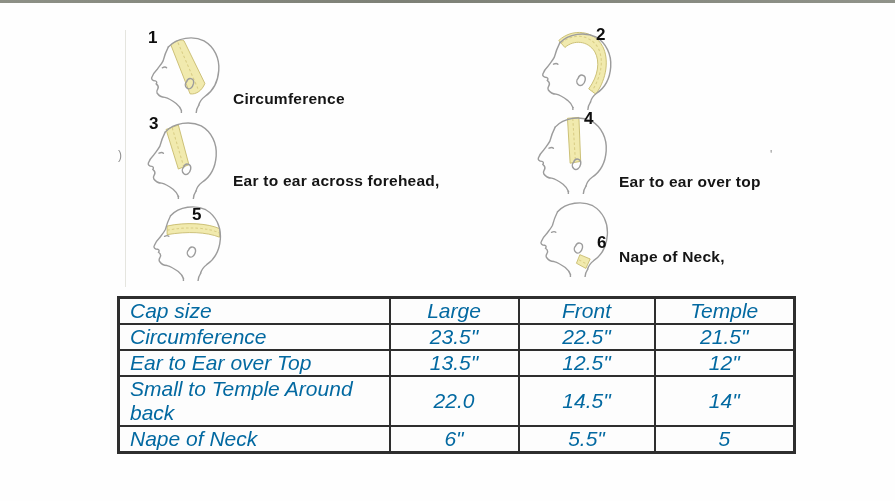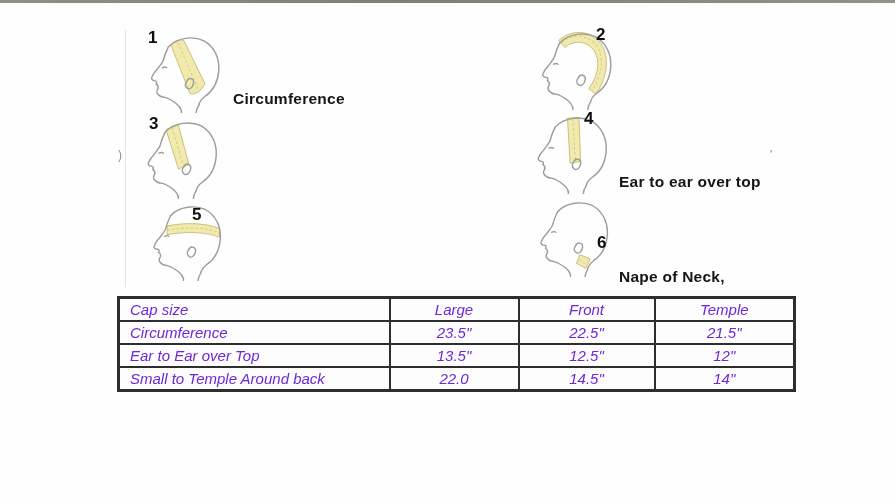--- a/index.html
+++ b/index.html
@@ -9,21 +9,21 @@
   .panel-line{position:absolute;left:125px;top:30px;width:1px;height:257px;background:#e5e5df;}
   .diagram{position:absolute;}
   .num{position:absolute;font-weight:bold;font-size:17px;color:#0e0e0e;line-height:1;}
   .dlabel{position:absolute;font-weight:bold;font-size:15.5px;letter-spacing:.25px;color:#151515;white-space:nowrap;}
   .artifact{position:absolute;color:#8f8f8f;font-size:12px;}
   .band{fill:#f1eaae;stroke:#c6b96a;stroke-width:1;}
   .banddash{fill:none;stroke:#d9cd85;stroke-width:1.2;stroke-dasharray:3 2.5;}
   .size-table{position:absolute;left:117px;top:296px;border-collapse:collapse;table-layout:fixed;
               border:3px solid #2e2e2e;background:#fdfdfd;}
   .size-table th,.size-table td{border:2px solid #2e2e2e;height:21px;padding:0;
-              font-style:italic;font-weight:normal;font-size:15px;color:#6d28d9;text-align:center;}
+              font-style:italic;font-weight:normal;font-size:21px;color:#0369a1;text-align:center;}
   .size-table .c0{text-align:left;padding-left:10px;}
 </style>
 </head>
 <body>
 
 <svg width="0" height="0" style="position:absolute" aria-hidden="true">
   <defs>
     <g id="headoutline" stroke="#9c9c9c" fill="none" stroke-width="1.6" stroke-linecap="round">
       <path d="M32,16 C42,5 61,3 73,9 C85,16 91,29 90,43 C89,57 83,67 74,73 C70,76 68,79 67,83"></path>
       <path d="M32,16 C29,22 27,28 26,32 C24,36 21,39 19,42 C16,45 14,48 13,51 C12,53 14,55 17,55 C19,55.5 19,57 18,58.5 C20,60 21,62 20,64 C19,66 18,67 19,69 C21,72 25,74 28,74 C32,75 37,78 41,81 C44,83.5 46,86 47,89"></path>
@@ -62,20 +62,21 @@
   <span class="num" style="left:596px;top:26px">2</span>
 
   <div class="diagram" style="left:137px;top:118px">
     <svg width="88" height="81" viewBox="0 0 100 92">
       <path class="band" d="M33,13 L47,8 L59,53 L47,58 Z"></path>
       <path class="banddash" d="M40,11 L53,55"></path>
       <use href="#headoutline"></use>
     </svg>
   </div>
   <span class="num" style="left:149px;top:115px">3</span>
+  <span class="dlabel" style="left:233px;top:172px">Ear to ear across forehead,</span>
 
   <div class="diagram" style="left:527px;top:113px">
     <svg width="88" height="81" viewBox="0 0 100 92">
       <path class="band" d="M46,6 L59,5 L61,55 L49,57 Z"></path>
       <path class="banddash" d="M52,6 L55,55"></path>
       <use href="#headoutline"></use>
     </svg>
   </div>
   <span class="num" style="left:584px;top:110px">4</span>
   <span class="dlabel" style="left:619px;top:173px">Ear to ear over top</span>
@@ -90,21 +91,21 @@
   <span class="num" style="left:192px;top:206px">5</span>
 
   <div class="diagram" style="left:529px;top:198px">
     <svg width="88" height="79" viewBox="0 0 100 92">
       <path class="band" d="M58,66 L70,71 L65,82 L54,76 Z"></path>
       <path class="banddash" d="M57,72 L66,77"></path>
       <use href="#headoutline"></use>
     </svg>
   </div>
   <span class="num" style="left:597px;top:234px">6</span>
-  <span class="dlabel" style="left:619px;top:268px">Nape of Neck,</span>
+  <span class="dlabel" style="left:619px;top:248px">Nape of Neck,</span>
 
   <table class="size-table">
     <colgroup>
       <col style="width:271px">
         <col style="width:129px">
         <col style="width:136px">
         <col style="width:140px">
     </colgroup>
     <thead>
       <tr>
@@ -126,15 +127,21 @@
         <td>13.5"</td>
         <td>12.5"</td>
         <td>12"</td>
       </tr>
       <tr>
         <td class="c0">Small to Temple Around back</td>
         <td>22.0</td>
         <td>14.5"</td>
         <td>14"</td>
       </tr>
+      <tr>
+        <td class="c0">Nape of Neck</td>
+        <td>6"</td>
+        <td>5.5"</td>
+        <td>5</td>
+      </tr>
     </tbody>
   </table>
 </div>
 
 </body></html>

